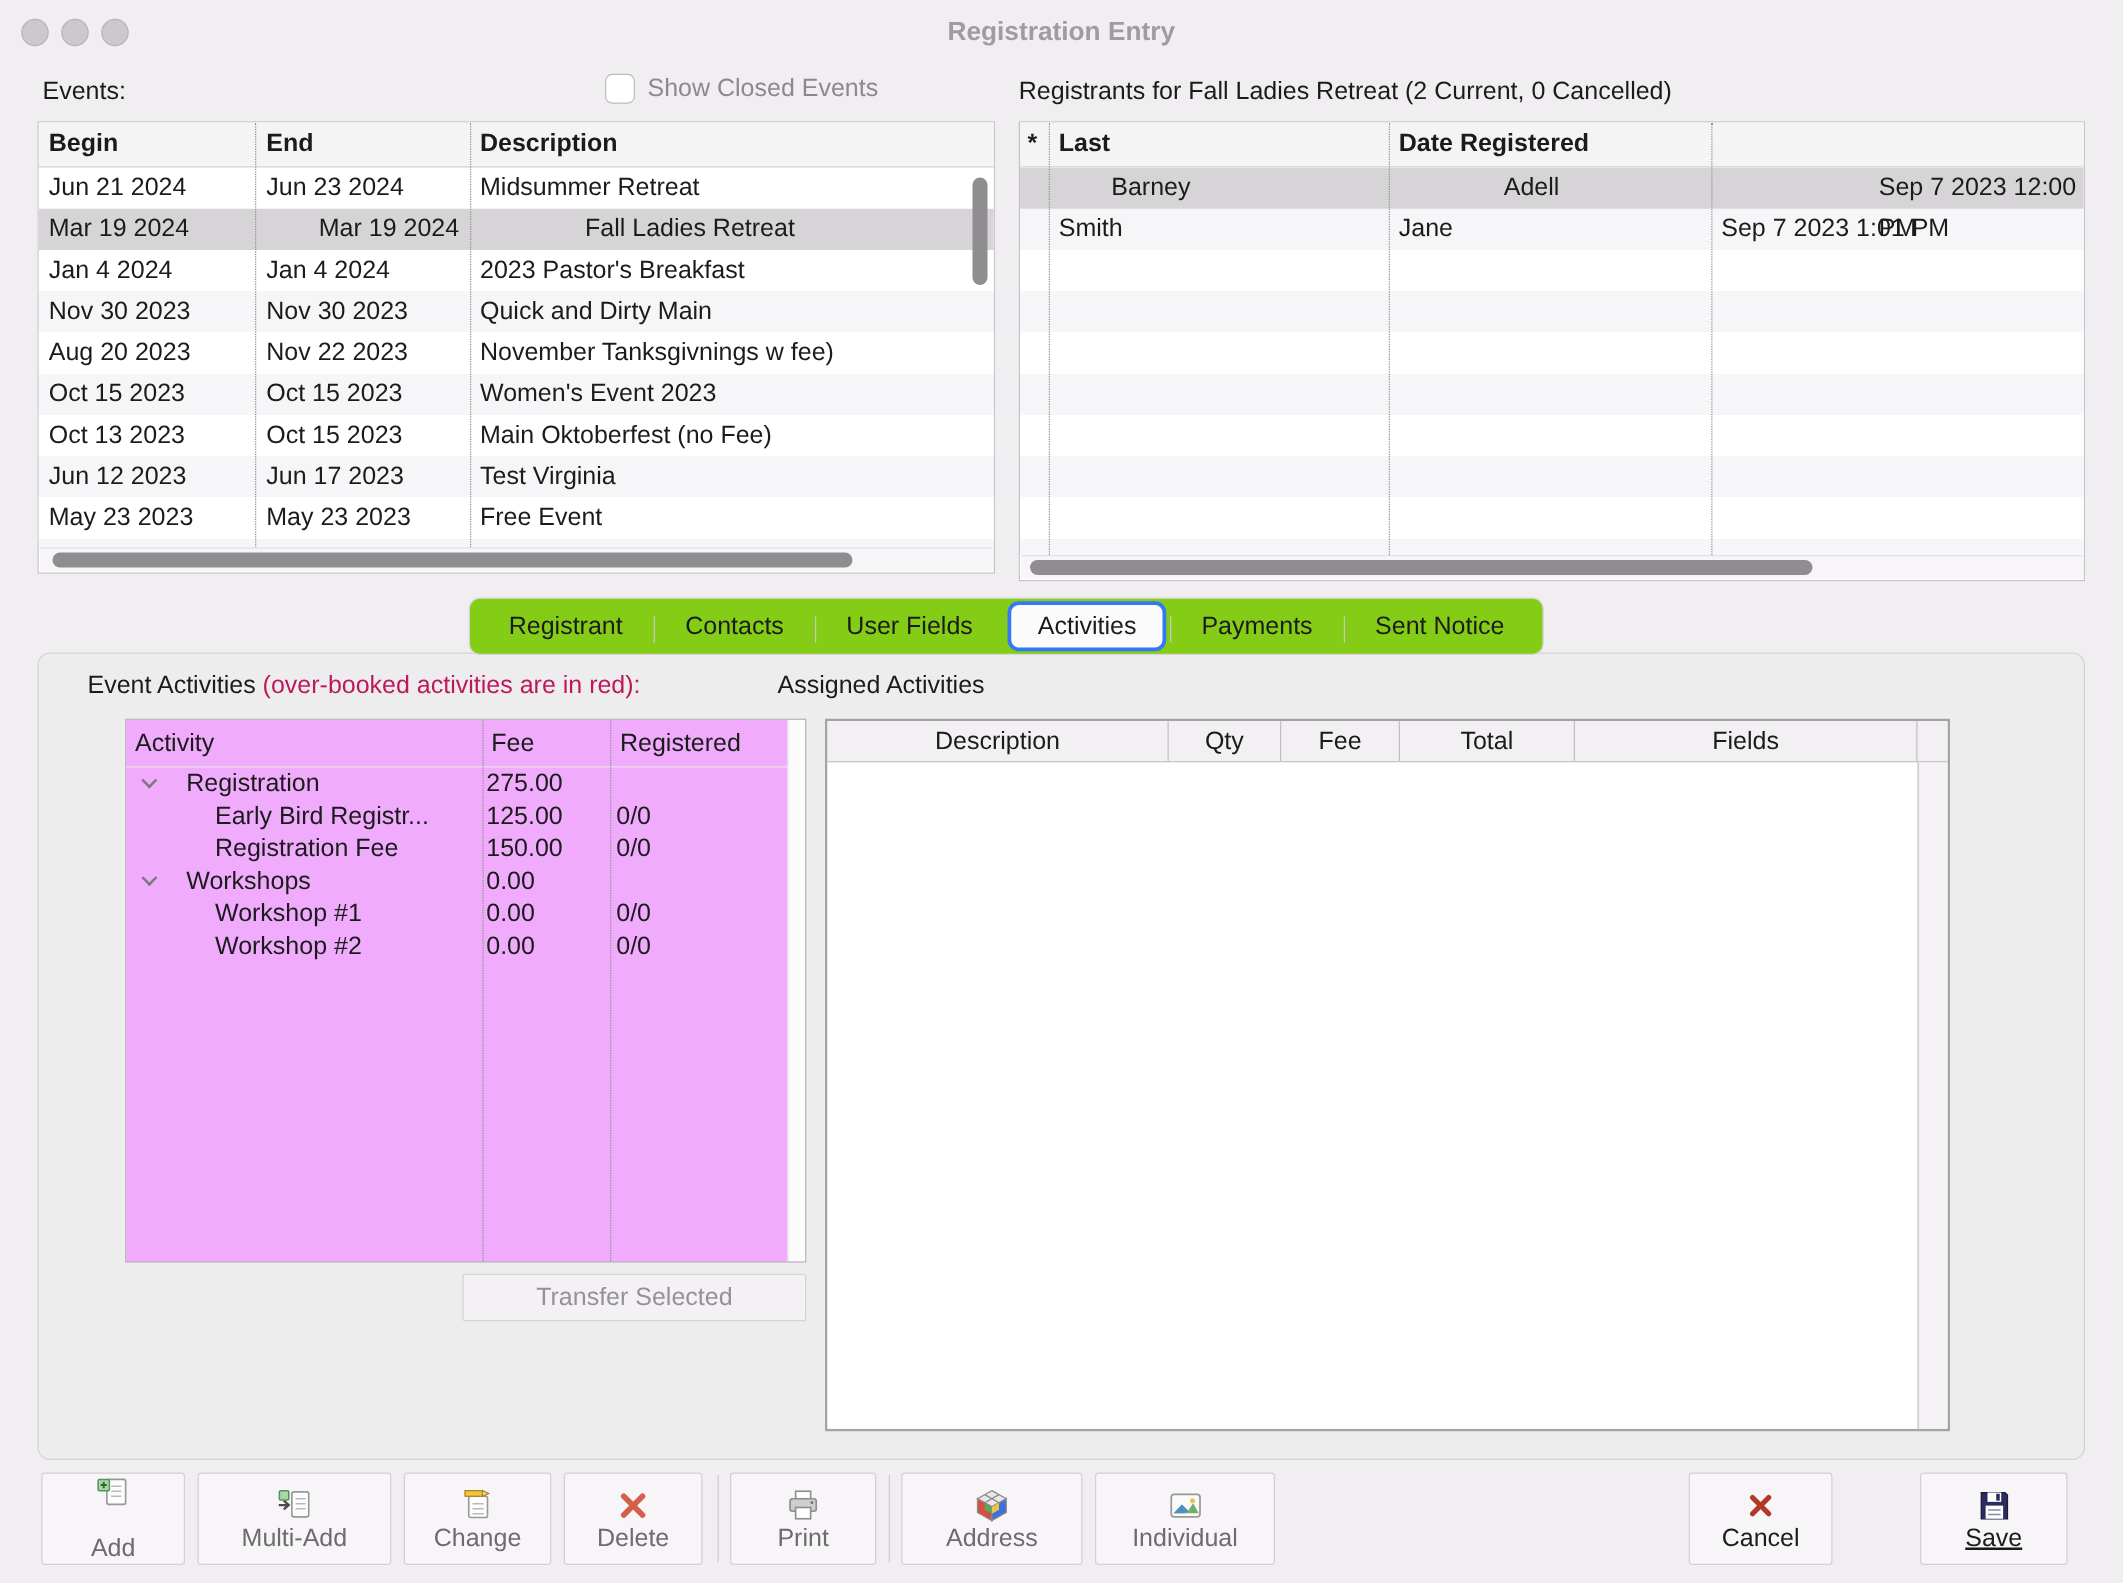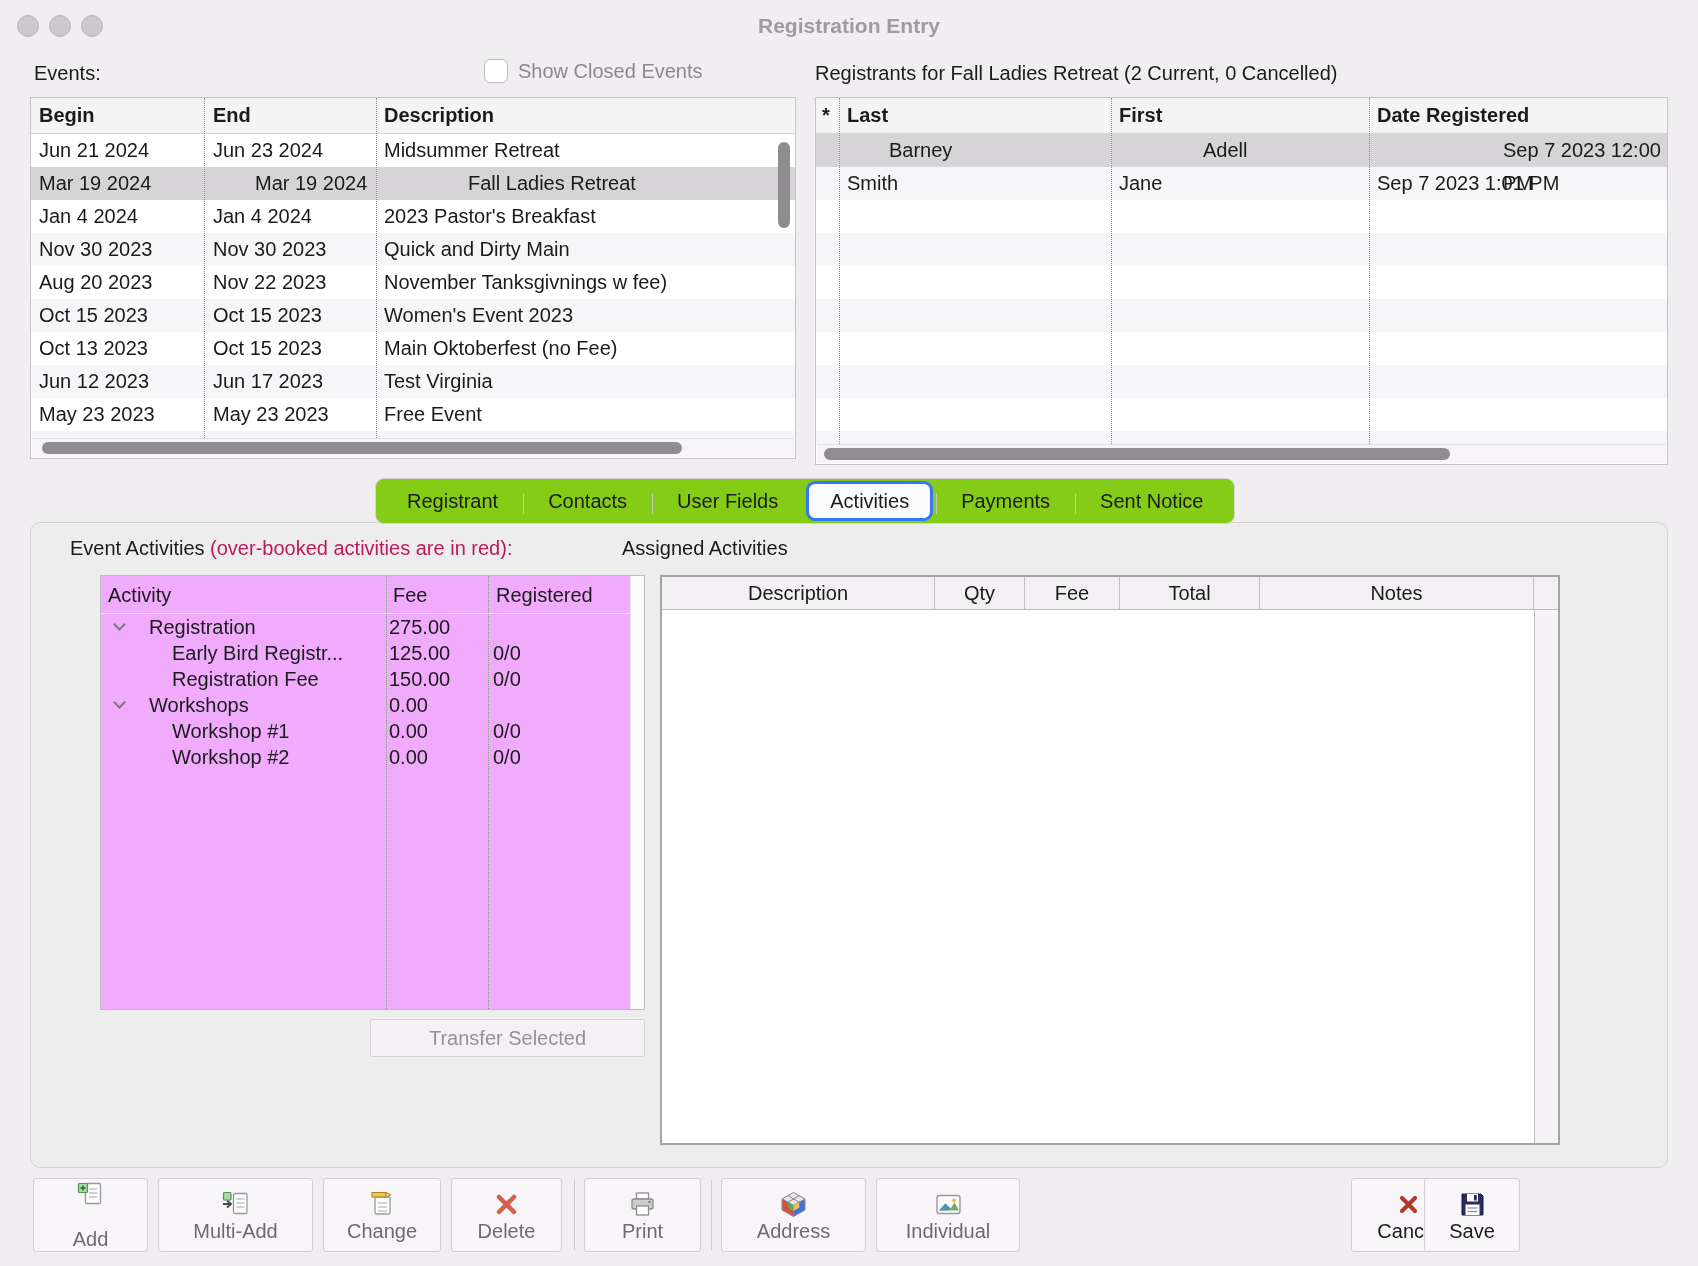--- a/index.html
+++ b/index.html
@@ -199,21 +199,20 @@
   </div>
   <div class="hscroll">
     <span class="hthumb" style="left:10px; width:640px;"></span>
   </div>
 </div>
 
 <div class="datatable" style="left:815px; top:97px; width:853px; height:368px;">
   <div class="t-header">
     <div class="c-star">*</div>
     <div class="c-last">Last</div>
-    <div class="c-first">First</div>
     <div class="c-date">Date Registered</div>
   </div>
   <div class="t-body">
   <div class="trow selected">
     <span class="c-star"></span>
     <span class="c-last">Barney</span>
     <span class="c-first">Adell</span>
     <span class="c-date">Sep 7 2023 12:00 PM</span>
   </div>
 
@@ -304,21 +303,21 @@
 </div>
 
 <button class="transfer-btn">Transfer Selected</button>
 
 <div class="assigned-table">
   <div class="a-header">
     <div class="ah ah-desc">Description</div>
     <div class="ah ah-qty">Qty</div>
     <div class="ah ah-fee">Fee</div>
     <div class="ah ah-total">Total</div>
-    <div class="ah ah-notes">Notes</div>
+    <div class="ah ah-notes">Fields</div>
     <div class="ah ah-stub"></div>
   </div>
   <div class="a-body"></div>
   <div class="a-scroll-track"></div>
 </div>
 
 <button class="fbtn" style="left:33px; width:115px;gap:20px;">
   <span class="ficon">
     <svg width="27" height="27" viewBox="0 0 27 27">
       <rect x="8.5" y="2.5" width="15" height="20" rx="1.5" fill="#fcfcfc" stroke="#99979b" stroke-width="1.3"></rect>
@@ -415,21 +414,21 @@
 
 <button class="fbtn dark" style="left:1351px; width:115px;">
   <span class="ficon">
     <svg width="27" height="27" viewBox="0 0 27 27">
       <path d="M7 7 L20 20 M20 7 L7 20" stroke="#b03a28" stroke-width="4.2" stroke-linecap="round"></path>
     </svg>
   </span>
   <span class="flabel">Cancel</span>
 </button>
 
-<button class="fbtn dark" style="left:1424px; width:96px;">
+<button class="fbtn dark" style="left:1536px; width:118px;text-decoration:underline;">
   <span class="ficon">
     <svg width="27" height="27" viewBox="0 0 27 27">
       <path d="M3 3 h19 l2 2 v19 H3 z" fill="#2b2b5e" stroke="#1a1a40" stroke-width="1"></path>
       <rect x="8" y="3" width="11" height="7.5" fill="#ffffff"></rect>
       <rect x="15" y="4" width="2.8" height="5.5" fill="#2b2b5e"></rect>
       <rect x="6.5" y="13.5" width="14" height="10.5" fill="#ffffff"></rect>
       <line x1="8.5" y1="17" x2="18.5" y2="17" stroke="#8a88a8" stroke-width="1.2"></line>
       <line x1="8.5" y1="20.5" x2="18.5" y2="20.5" stroke="#8a88a8" stroke-width="1.2"></line>
     </svg>
   </span>

